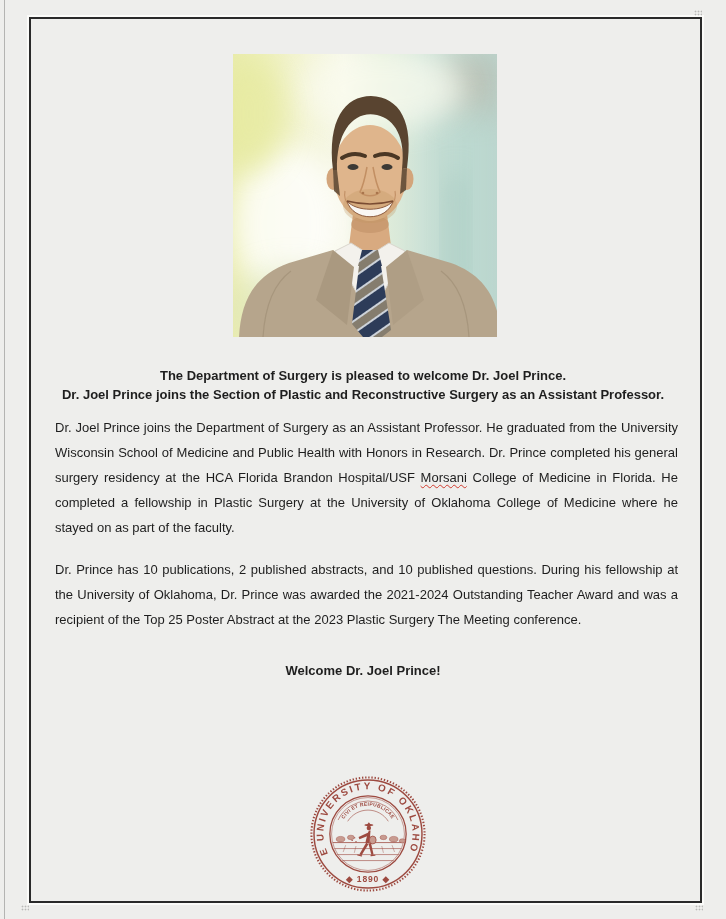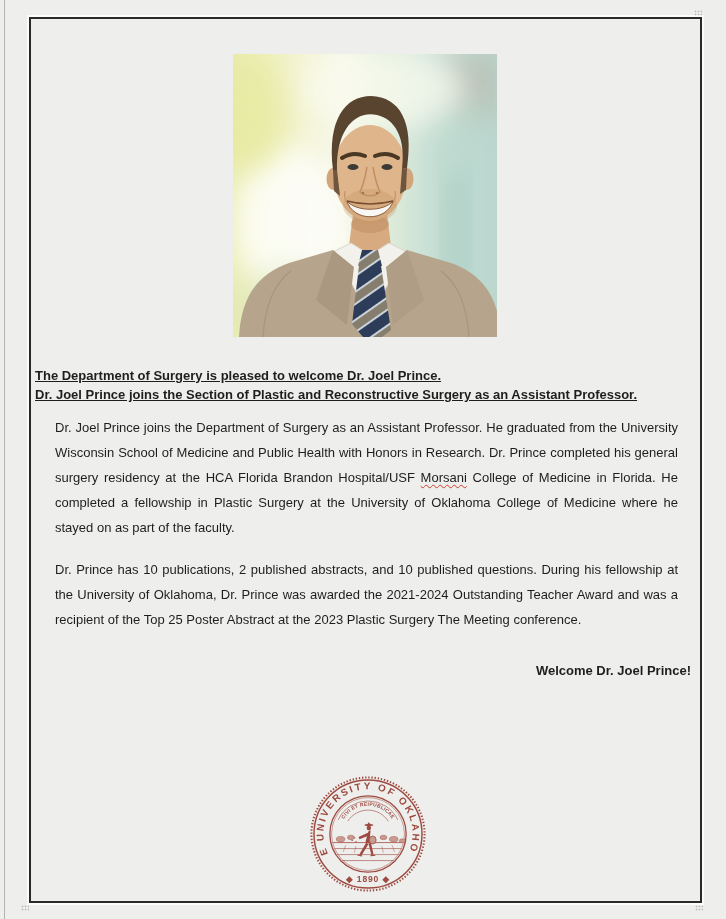--- a/index.html
+++ b/index.html
@@ -18,39 +18,38 @@
   .doc-border{
     position:absolute;left:29px;top:17px;width:669px;height:882px;
     border:2px solid #2a2a2a;
     box-shadow:0 0 0 2px #fbfbf9;
   }
   .portrait{
     position:absolute;left:233px;top:54px;width:264px;height:283px;
   }
   .headline{
     position:absolute;left:35px;top:366px;width:656px;
-    text-align:left;font-weight:bold;font-size:13px;line-height:19px;
+    text-align:center;font-weight:bold;font-size:13px;line-height:19px;
     white-space:nowrap;
-    text-decoration:underline;
   }
   .bodytext{
     position:absolute;left:55px;top:415px;width:623px;
     font-size:13px;line-height:25px;
   }
   .bodytext p{margin:0 0 17px 0;text-align:justify;}
   .squiggle{
     text-decoration-line:underline;
     text-decoration-style:wavy;
     text-decoration-color:#d13b2e;
     text-decoration-thickness:1px;
     text-underline-offset:2px;
   }
   .welcome{
     position:absolute;left:35px;top:661px;width:656px;
-    text-align:right;font-size:13px;line-height:19px;
+    text-align:center;font-size:13px;line-height:19px;
   }
   .welcome .w-title{font-weight:bold;}
   .seal{
     position:absolute;left:308px;top:774px;width:120px;height:120px;
   }
   .corner-dots{
     position:absolute;width:8px;height:6px;opacity:.55;
     background-image:radial-gradient(circle,#8f8f8d 0.8px,transparent 1.1px);
     background-size:3px 3px;
   }

